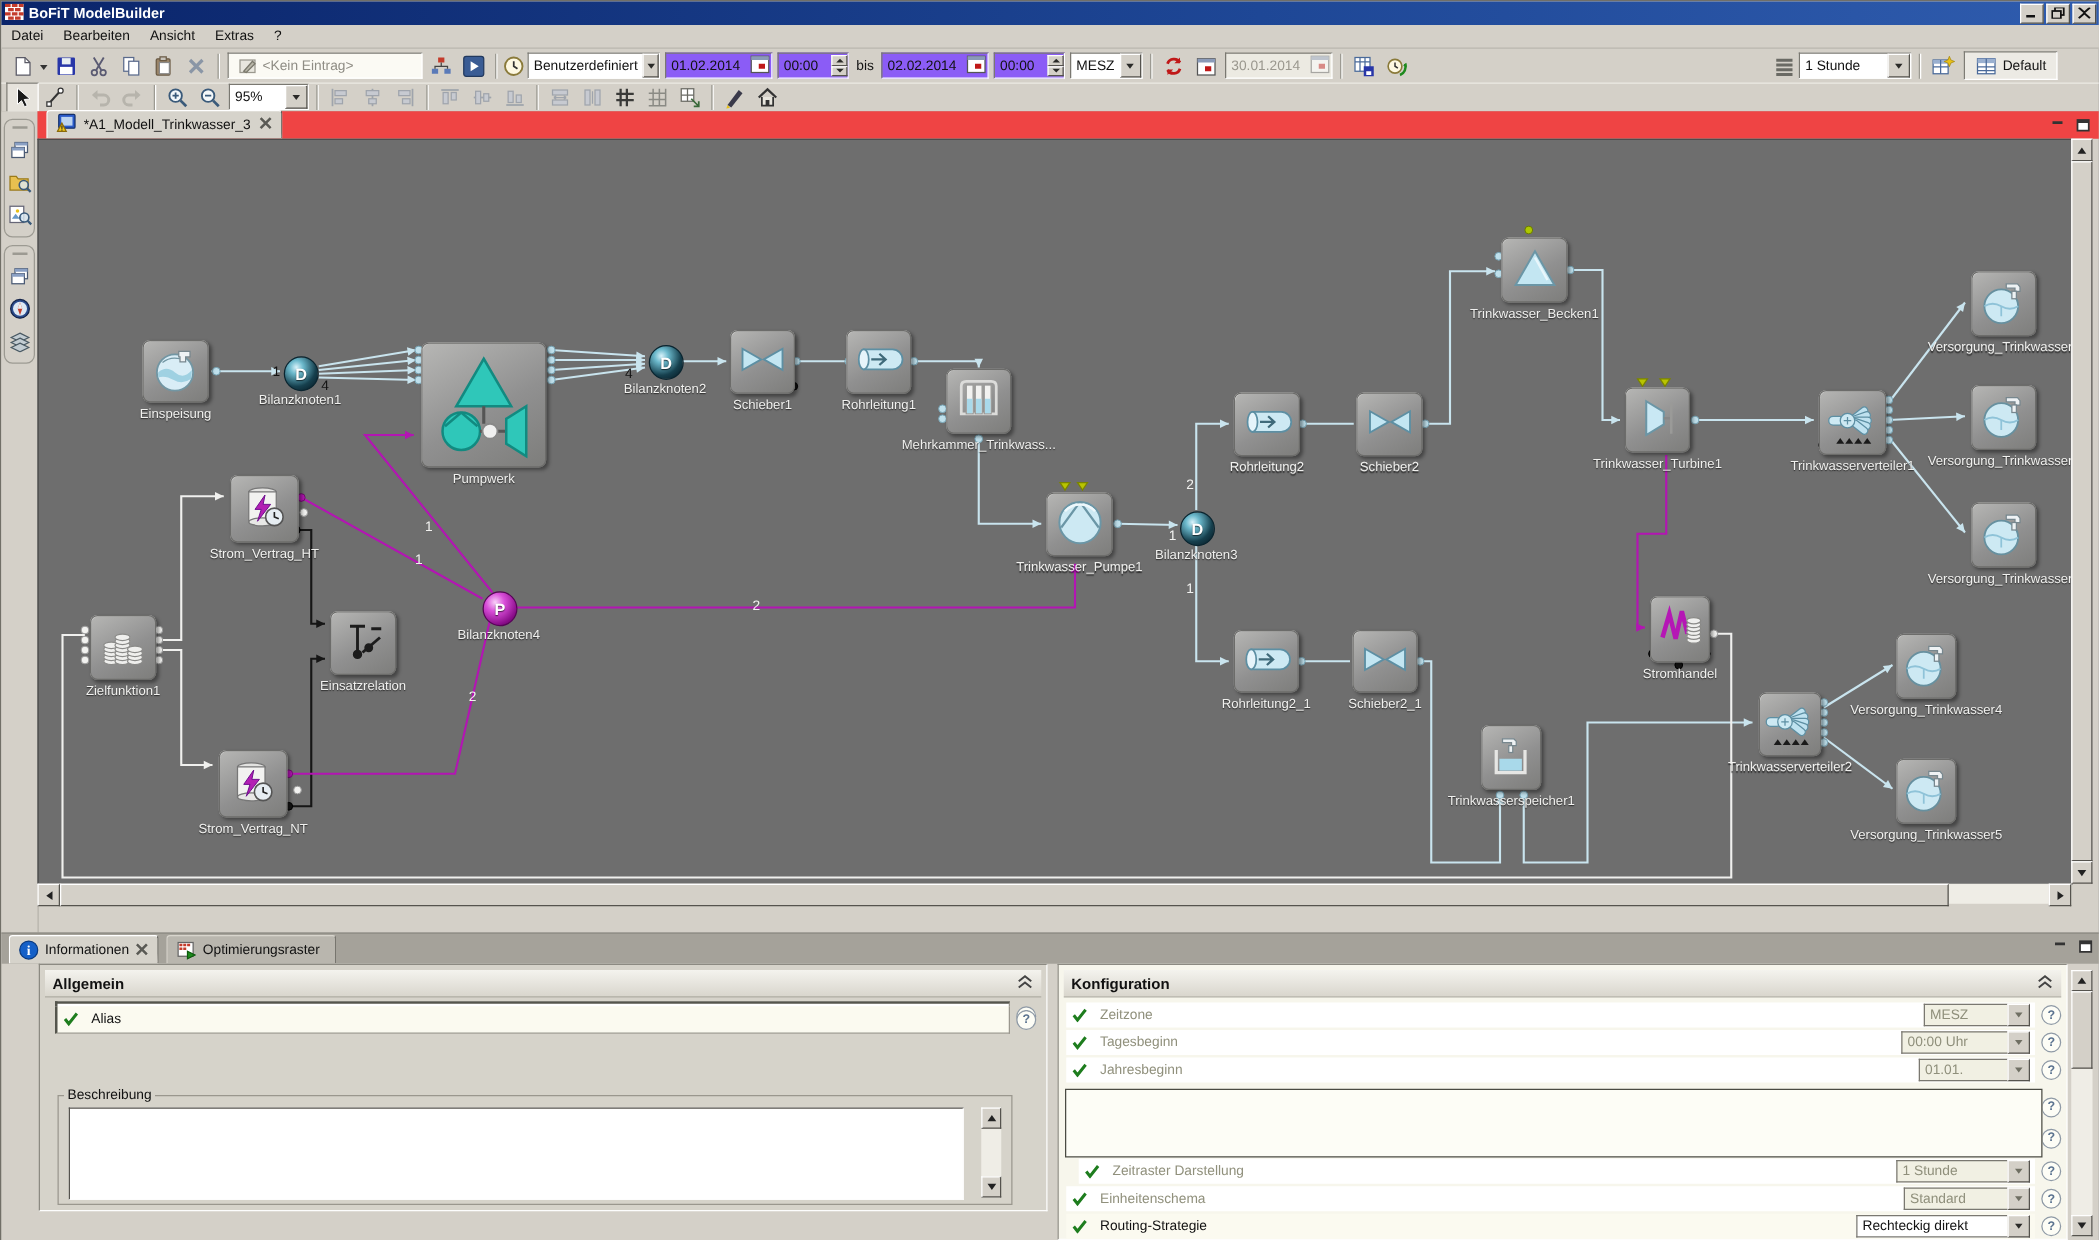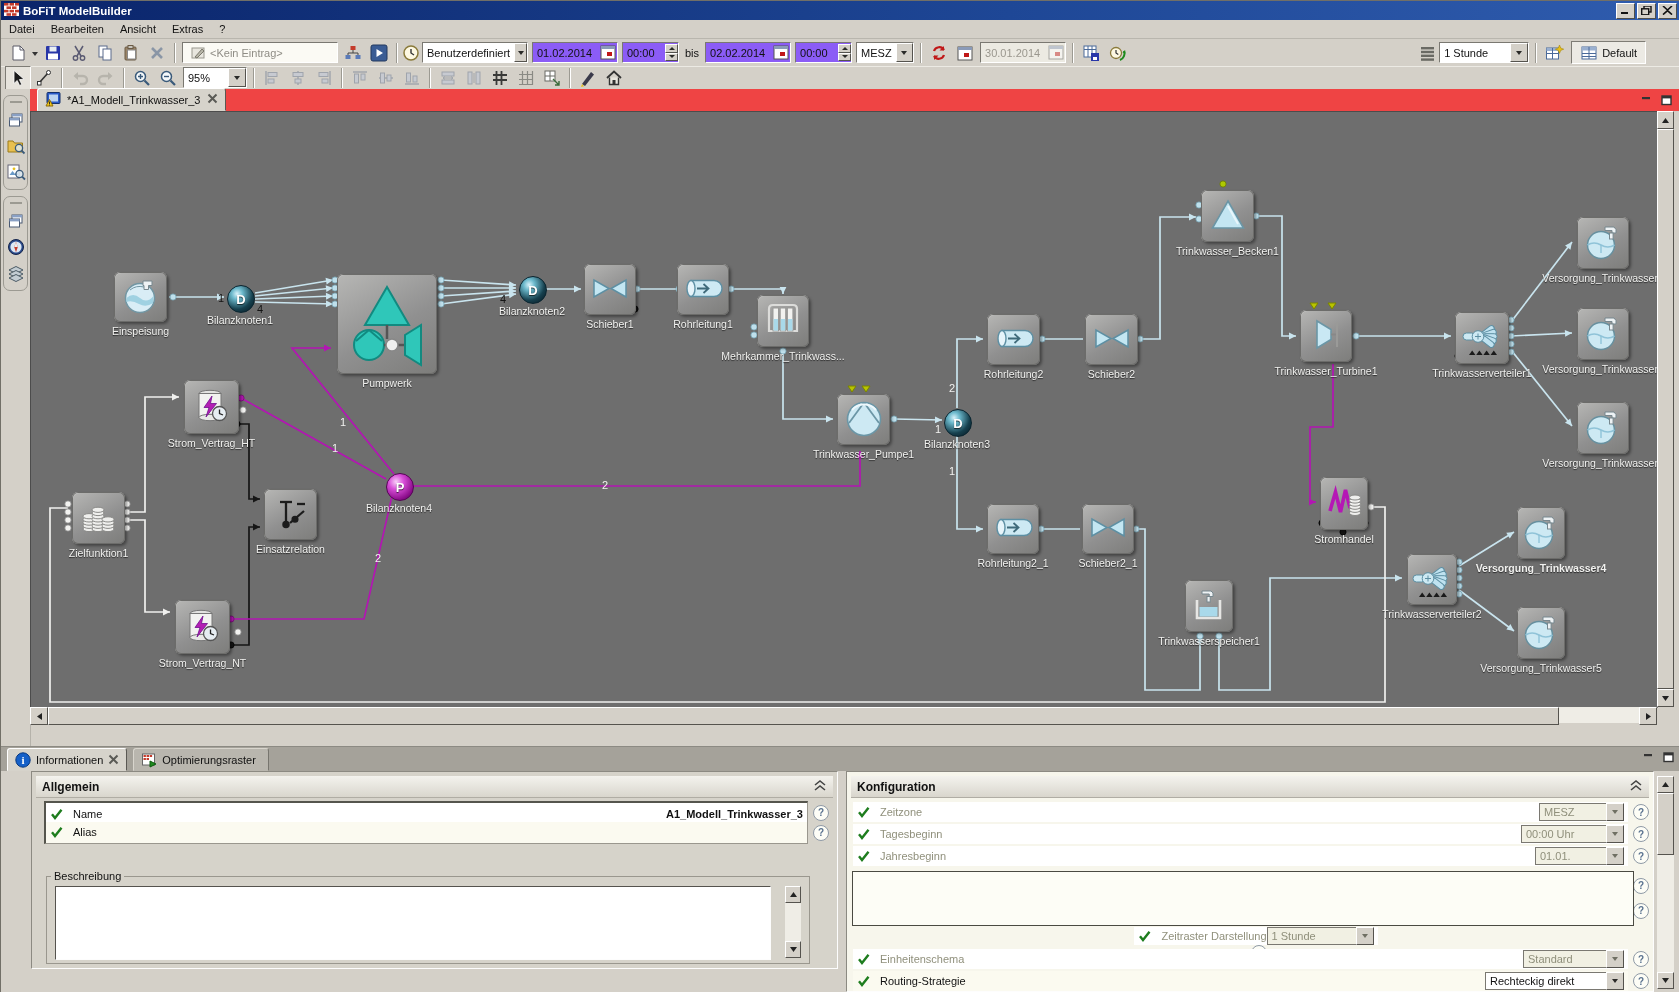--- a/index.html
+++ b/index.html
@@ -987,21 +987,21 @@
       <div class="nlabel" style="left: 1401px; top: 496px;">Trinkwasserverteiler2</div>
       <div class="node" style="left: 1486px; top: 395px; width: 48px; height: 52px;">
         <span class="nicon"><svg width="42" height="42" viewBox="0 0 42 42">
             <circle cx="19" cy="24" r="13.5" fill="#cde9f3" stroke="#67909f" stroke-width="1.5"></circle>
             <path d="M5.5 24 Q12 20 19 24 T32.5 24" stroke="#8fc3d8" stroke-width="1.6" fill="none"></path>
             <path d="M19 24 v8" stroke="#8fc3d8" stroke-width="1.4"></path>
             <path d="M23 6 h9 l2 2.5 v3.5 h-4 v-2.5 h-7 z" fill="#eef2f4" stroke="#77878e"></path>
             <rect x="27.5" y="12" width="3.6" height="6" fill="#eef2f4" stroke="#77878e"></rect>
           </svg></span>
       </div>
-      <div class="nlabel" style="left: 1510px; top: 450px; font-weight: bold;">Versorgung_Trinkwasser4</div>
+      <div class="nlabel" style="left: 1510px; top: 450px;">Versorgung_Trinkwasser4</div>
       <div class="node" style="left: 1486px; top: 495px; width: 48px; height: 52px;">
         <span class="nicon"><svg width="42" height="42" viewBox="0 0 42 42">
             <circle cx="19" cy="24" r="13.5" fill="#cde9f3" stroke="#67909f" stroke-width="1.5"></circle>
             <path d="M5.5 24 Q12 20 19 24 T32.5 24" stroke="#8fc3d8" stroke-width="1.6" fill="none"></path>
             <path d="M19 24 v8" stroke="#8fc3d8" stroke-width="1.4"></path>
             <path d="M23 6 h9 l2 2.5 v3.5 h-4 v-2.5 h-7 z" fill="#eef2f4" stroke="#77878e"></path>
             <rect x="27.5" y="12" width="3.6" height="6" fill="#eef2f4" stroke="#77878e"></rect>
           </svg></span>
       </div>
       <div class="nlabel" style="left: 1510px; top: 550px;">Versorgung_Trinkwasser5</div>
@@ -1102,21 +1102,21 @@
             <span class="ic" style="display: inline-flex;">
               <svg width="13" height="12" viewBox="0 0 13 12">
                 <path d="M2 6.2 L5 10 L11.5 1.8" stroke="#1e7d1e" stroke-width="2.4" fill="none"></path>
               </svg>
             </span>
             <span class="rlbl">Name</span>
             <span class="rval">A1_Modell_Trinkwasser_3</span>
           </div>
           <span class="help">?</span>
         </div>
-        <div class="prow" style="left: 12px; right: 8px; top: 50px; height: 21px;">
+        <div class="prow" style="left: 12px; right: 8px; top: 33px; height: 21px;">
           <div class="rowbg pale" style="border-left: 2px solid rgb(85, 85, 77); border-right: 1px solid rgb(154, 151, 142); border-bottom: 1px solid rgb(154, 151, 142);">
             <span class="ic" style="display: inline-flex;">
               <svg width="13" height="12" viewBox="0 0 13 12">
                 <path d="M2 6.2 L5 10 L11.5 1.8" stroke="#1e7d1e" stroke-width="2.4" fill="none"></path>
               </svg>
             </span>
             <span class="rlbl">Alias</span>
             <span class="rval"></span>
           </div>
           <span class="help">?</span>
@@ -1226,21 +1226,21 @@
             <span class="rlbl">Feste Schrittweite</span>
             <span class="kcombo">
               <span class="val" style="width: 80px;">1 Stunde</span>
               <span class="cbtn">
                 <span class="caret"></span>
               </span>
             </span>
           </div>
           <span class="help">?</span>
         </div>
-        <div class="prow" style="left: 16px; right: 4px; top: 155px; height: 20px; flex-direction: column;">
+        <div class="prow" style="left: 16px; right: 4px; top: 155px; height: 20px;">
           <div class="rowbg yellow">
             <span class="ic" style="display: inline-flex;">
               <svg width="13" height="12" viewBox="0 0 13 12">
                 <path d="M2 6.2 L5 10 L11.5 1.8" stroke="#1e7d1e" stroke-width="2.4" fill="none"></path>
               </svg>
             </span>
             <span class="rlbl dis">Zeitraster Darstellung</span>
             <span class="kcombo dis">
               <span class="val" style="width: 80px;">1 Stunde</span>
               <span class="cbtn">

